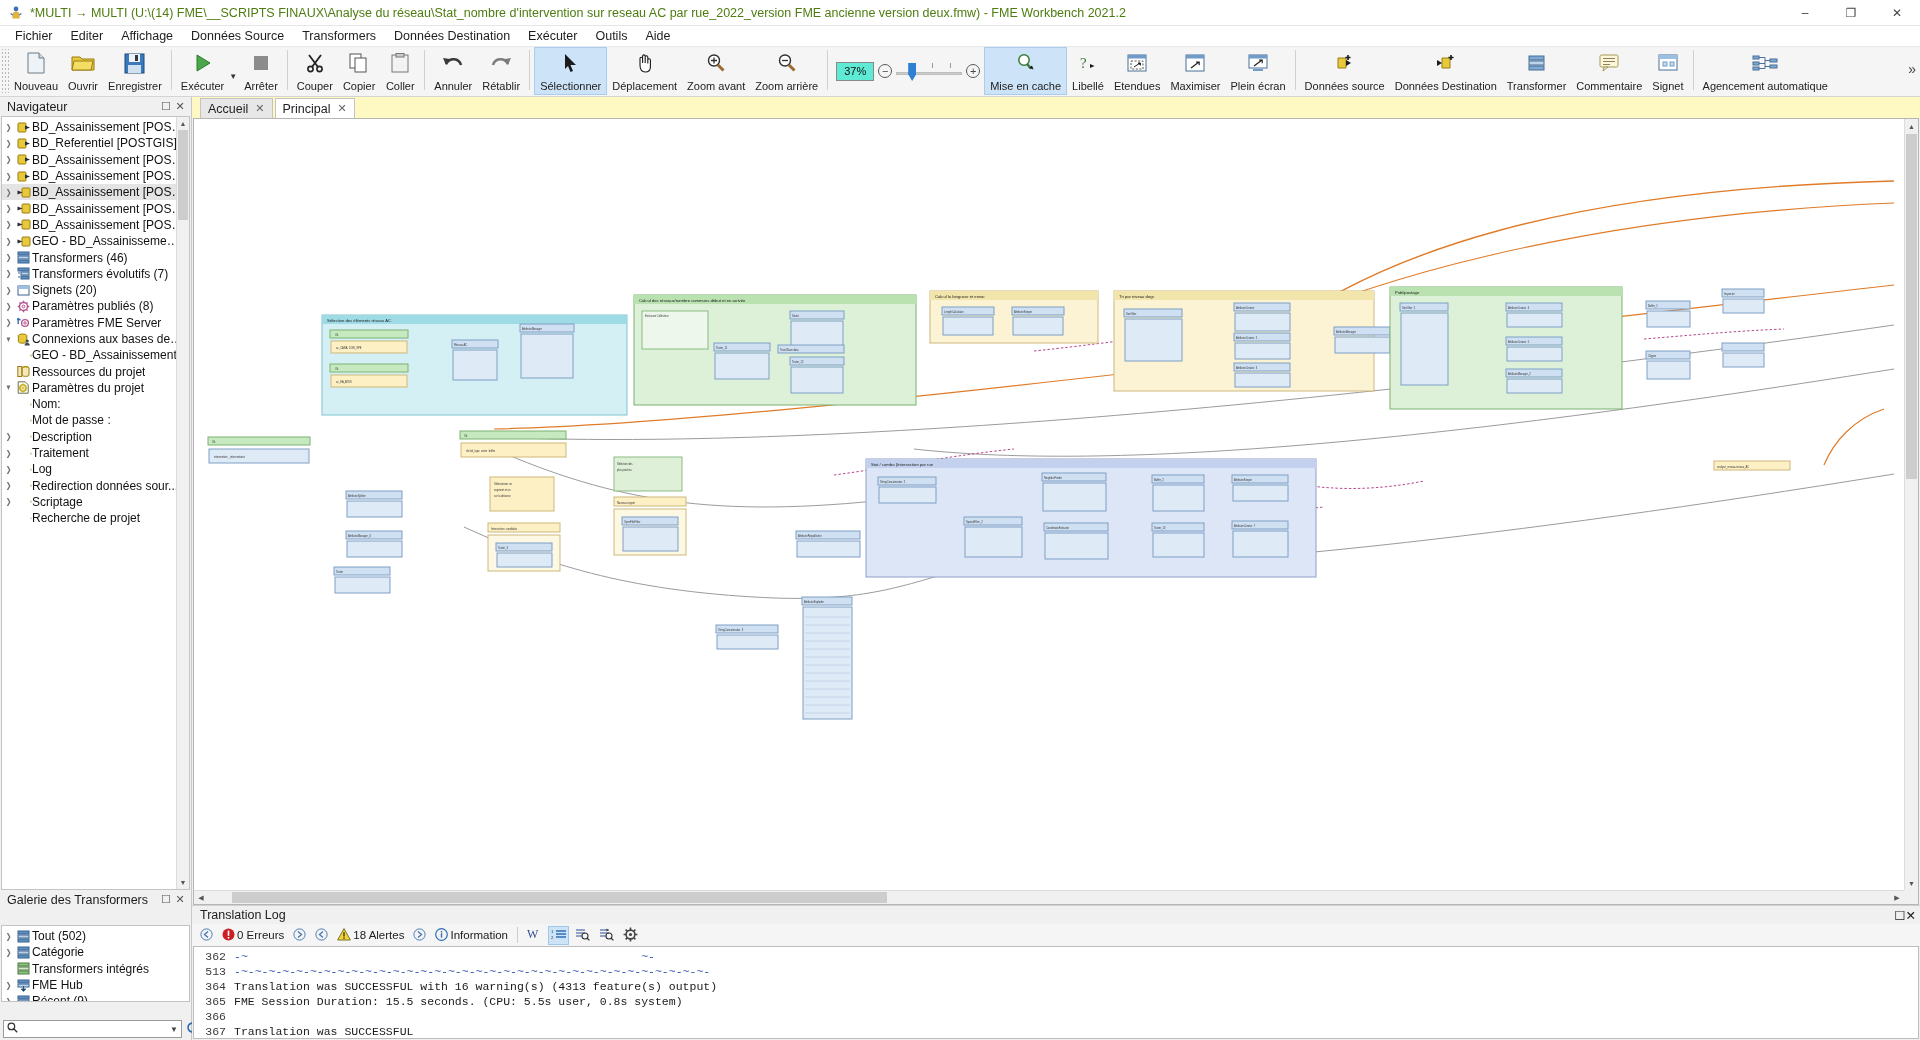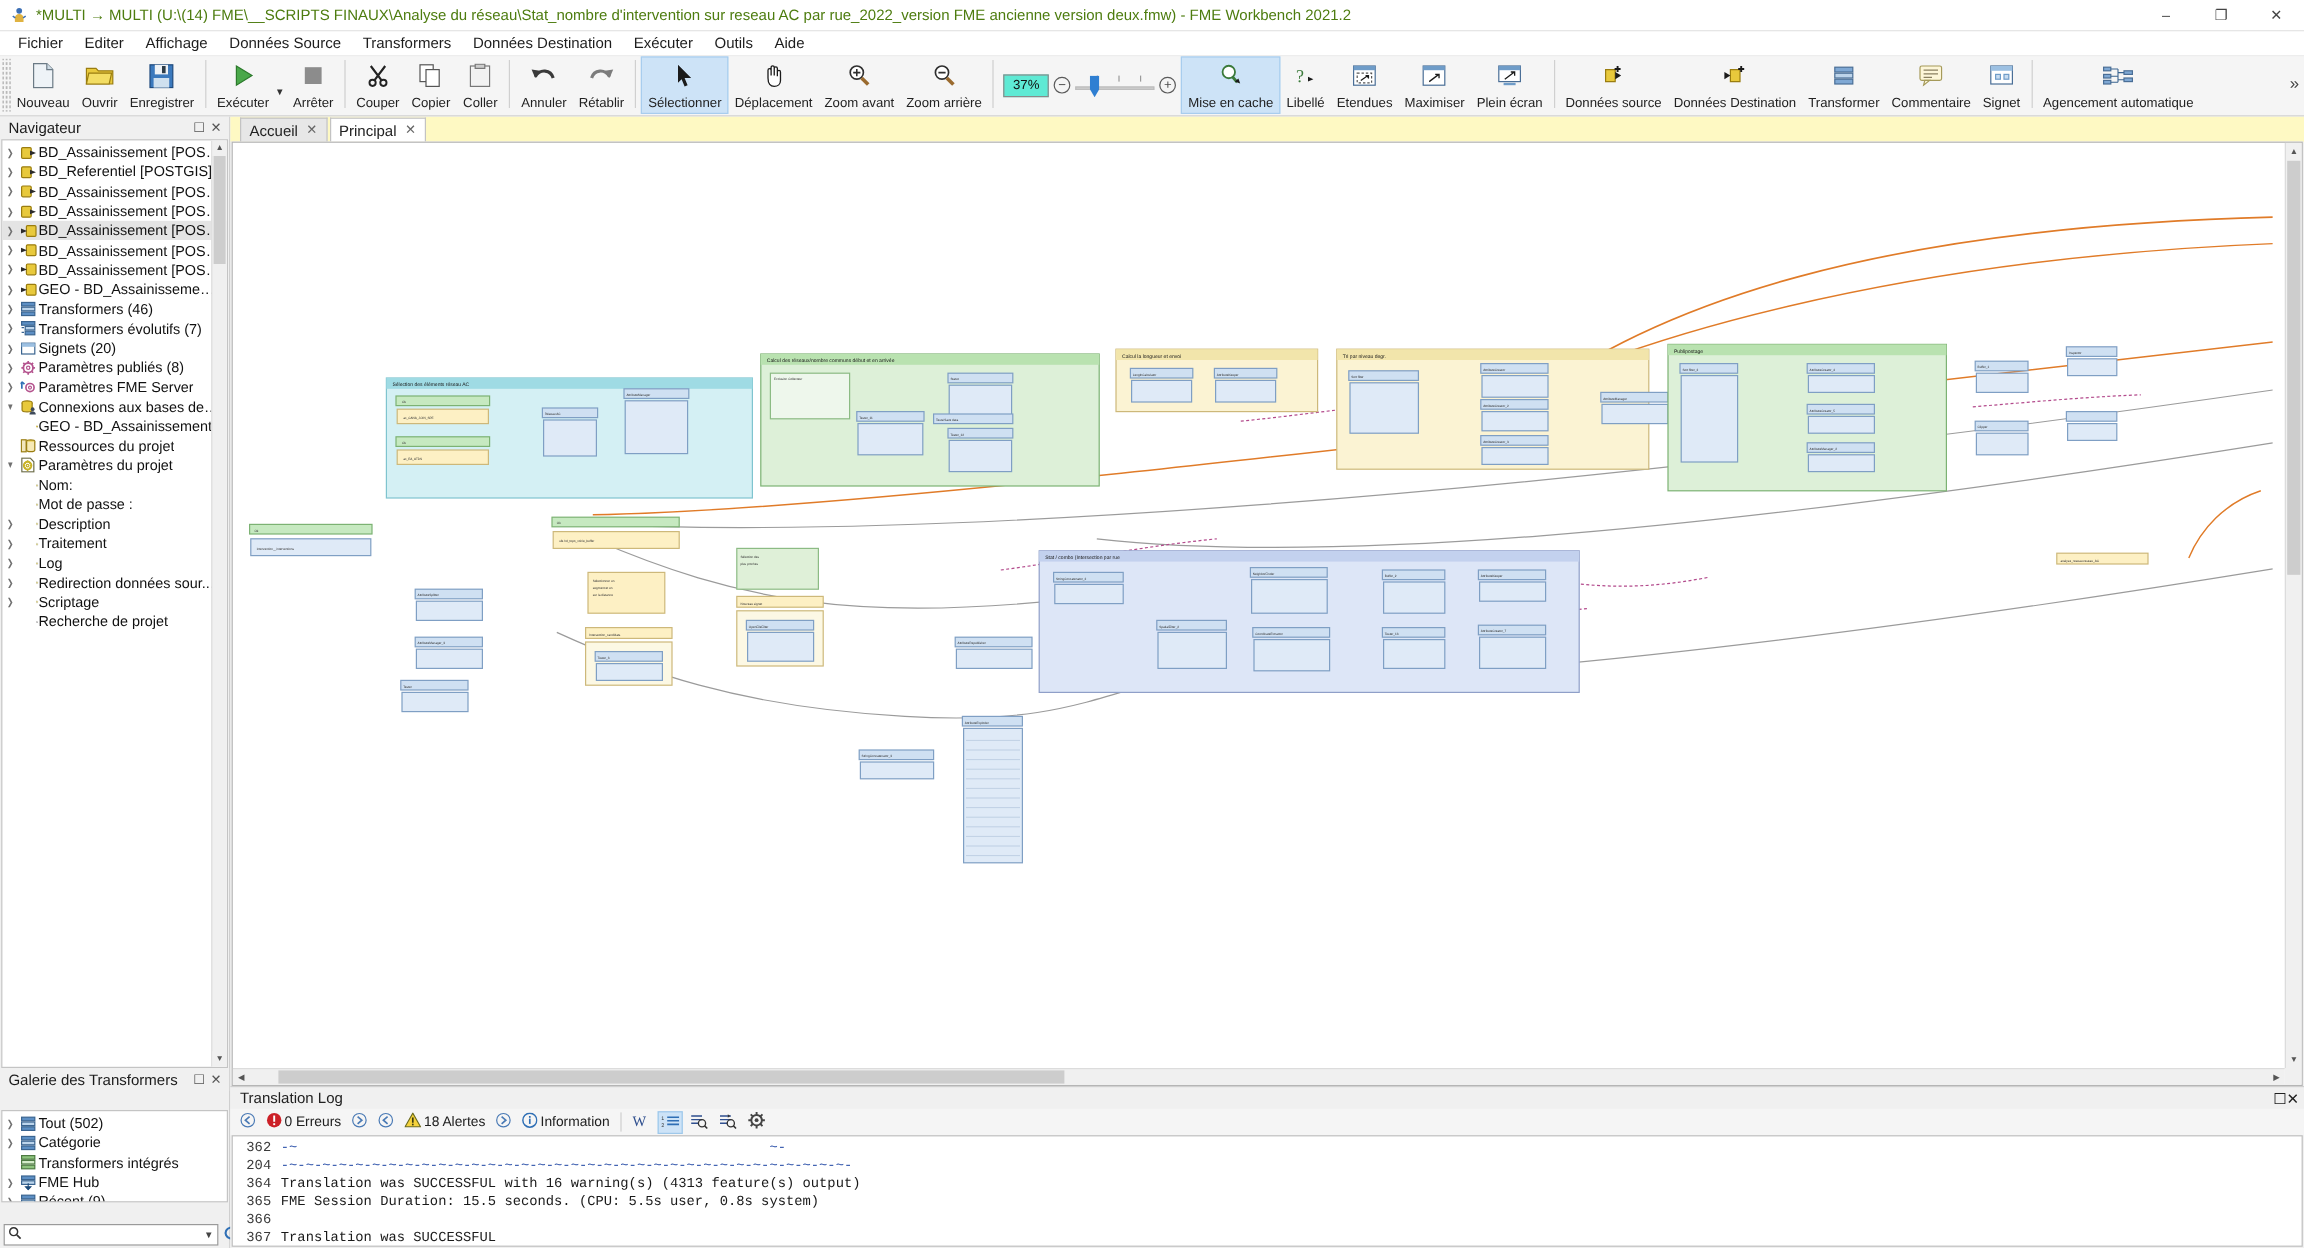--- a/index.html
+++ b/index.html
@@ -1330,21 +1330,21 @@
                   <path d="M7.5 0.6v2.4M7.5 12v2.4M0.6 7.5h2.4M12 7.5h2.4M2.6 2.6l1.7 1.7M10.7 10.7l1.7 1.7M12.4 2.6l-1.7 1.7M4.3 10.7l-1.7 1.7"></path>
                 </g>
               </svg>
           </span>
         </div>
       </div>
 
       <div id="log-body">
         <div id="log-lines">
             <div class="logline"><span class="ln">362</span><span class="tx blue">-~                                                         ~-</span></div>
-            <div class="logline"><span class="ln">204</span><span class="tx blue">-~-~-~-~-~-~-~-~-~-~-~-~-~-~-~-~-~-~-~-~-~-~-~-~-~-~-~-~-~-~-~-~-~-~-</span></div>
+            <div class="logline"><span class="ln">513</span><span class="tx blue">-~-~-~-~-~-~-~-~-~-~-~-~-~-~-~-~-~-~-~-~-~-~-~-~-~-~-~-~-~-~-~-~-~-~-</span></div>
             <div class="logline"><span class="ln">364</span><span class="tx">Translation was SUCCESSFUL with 16 warning(s) (4313 feature(s) output)</span></div>
             <div class="logline"><span class="ln">365</span><span class="tx">FME Session Duration: 15.5 seconds. (CPU: 5.5s user, 0.8s system)</span></div>
             <div class="logline"><span class="ln">366</span></div>
             <div class="logline"><span class="ln">367</span><span class="tx">Translation was SUCCESSFUL</span></div>
           </div>
       </div>
     </div>
   </div>
 </div>
 

